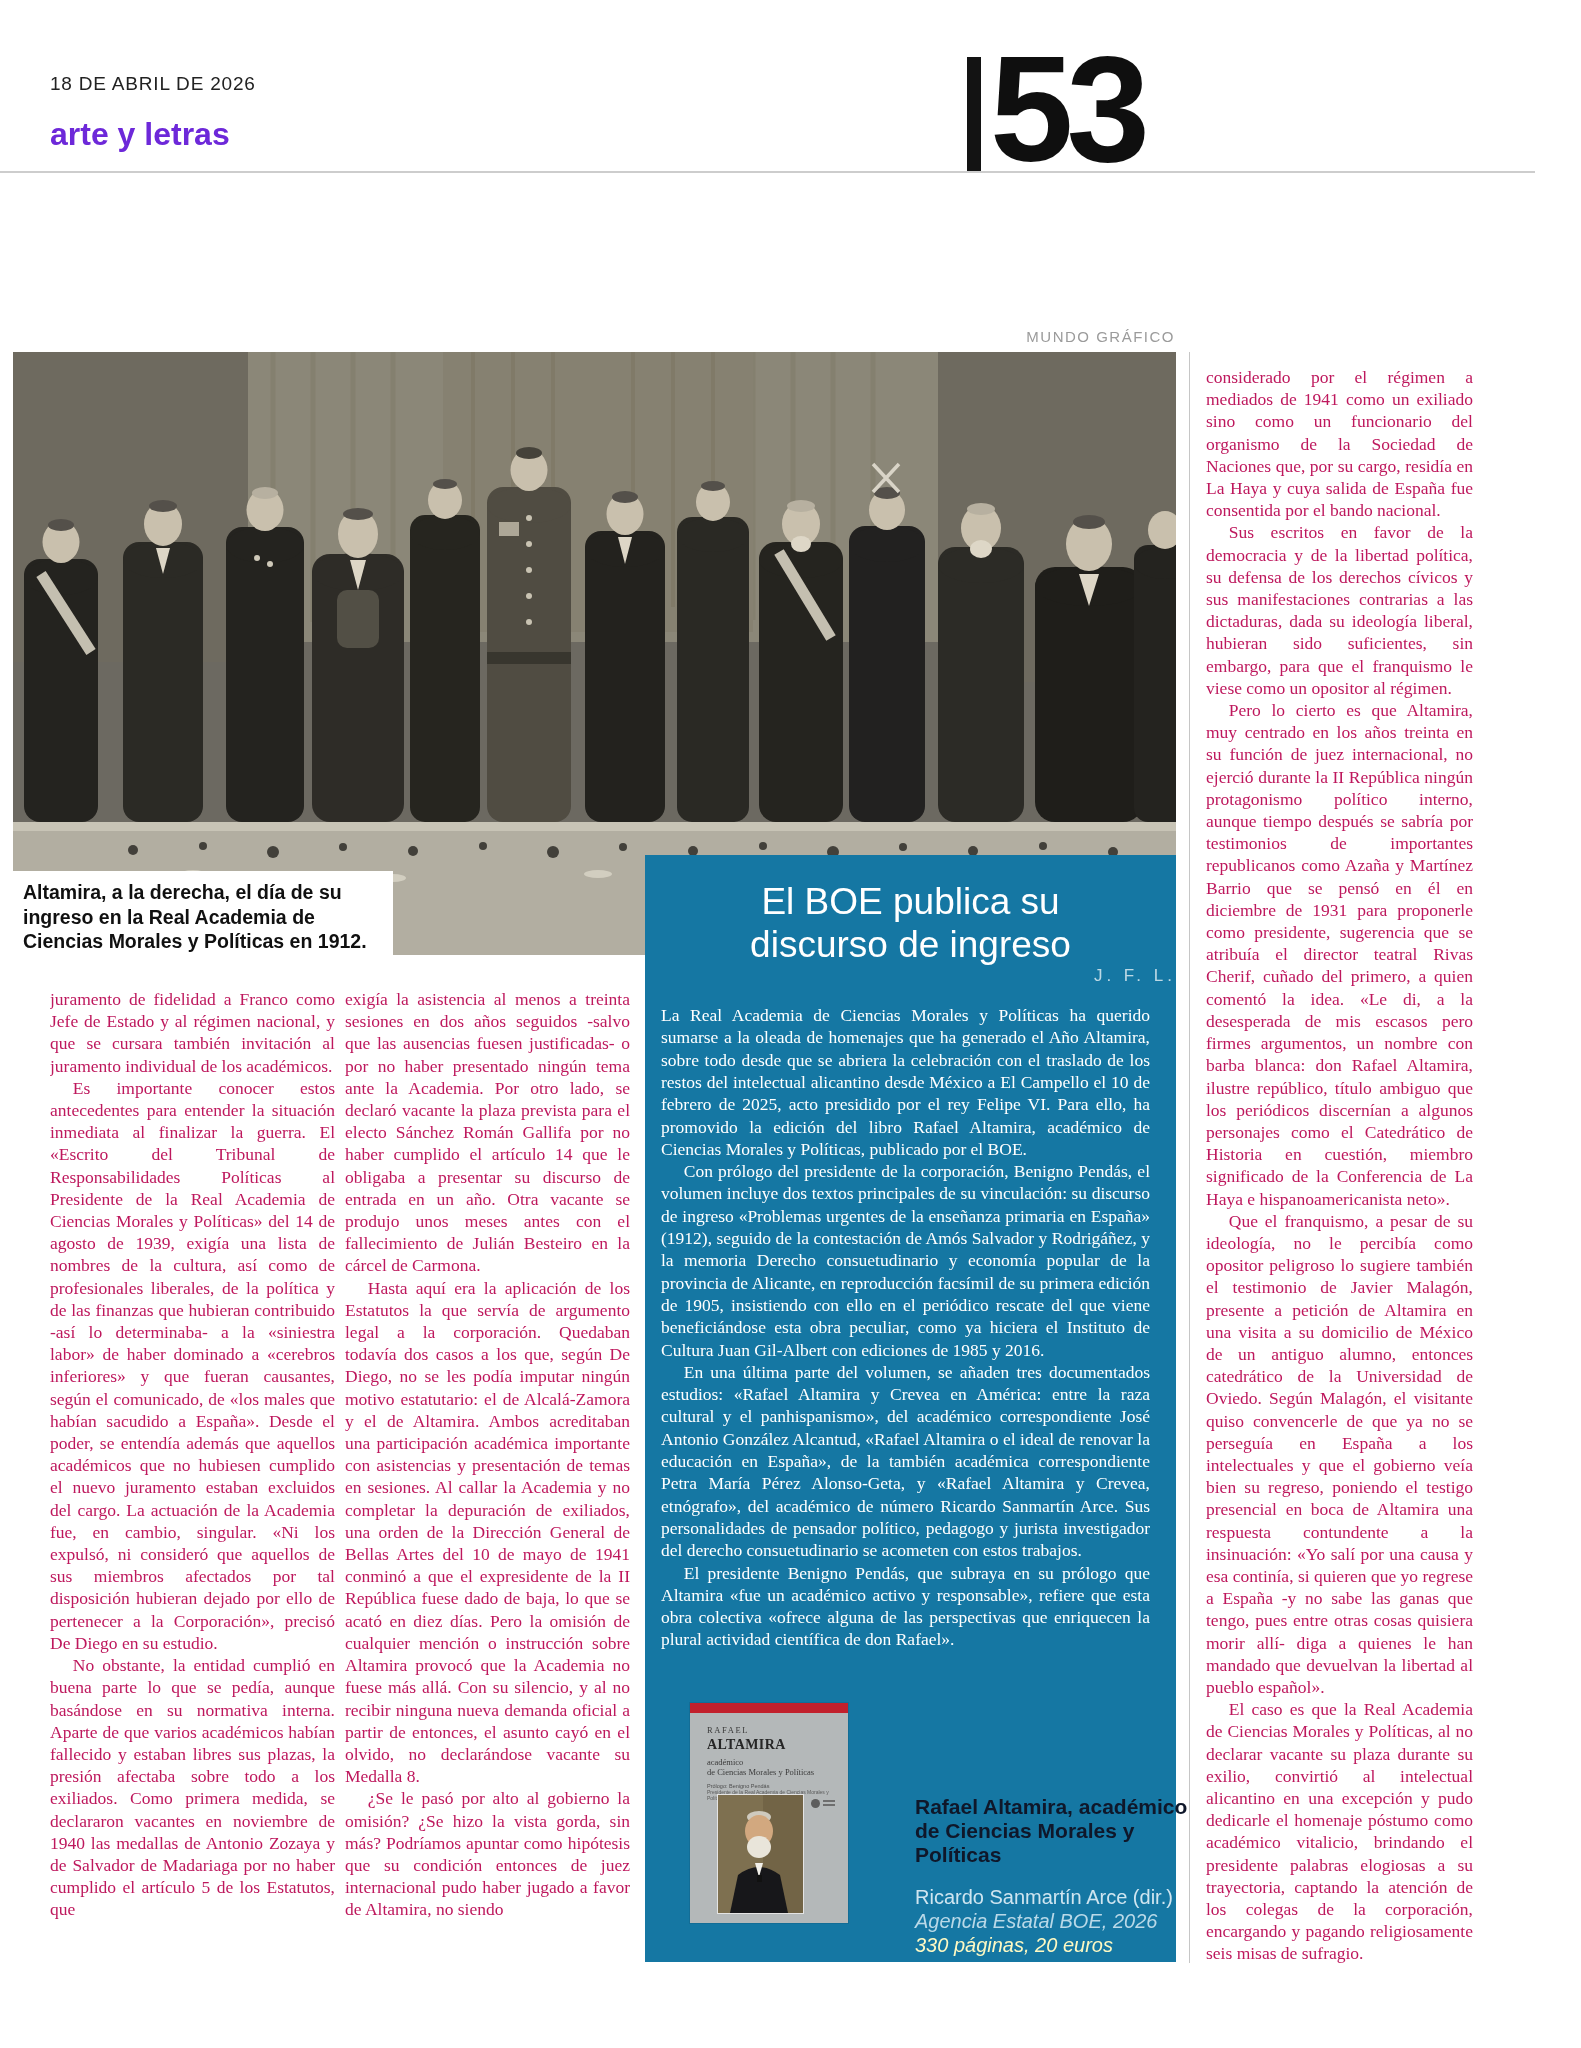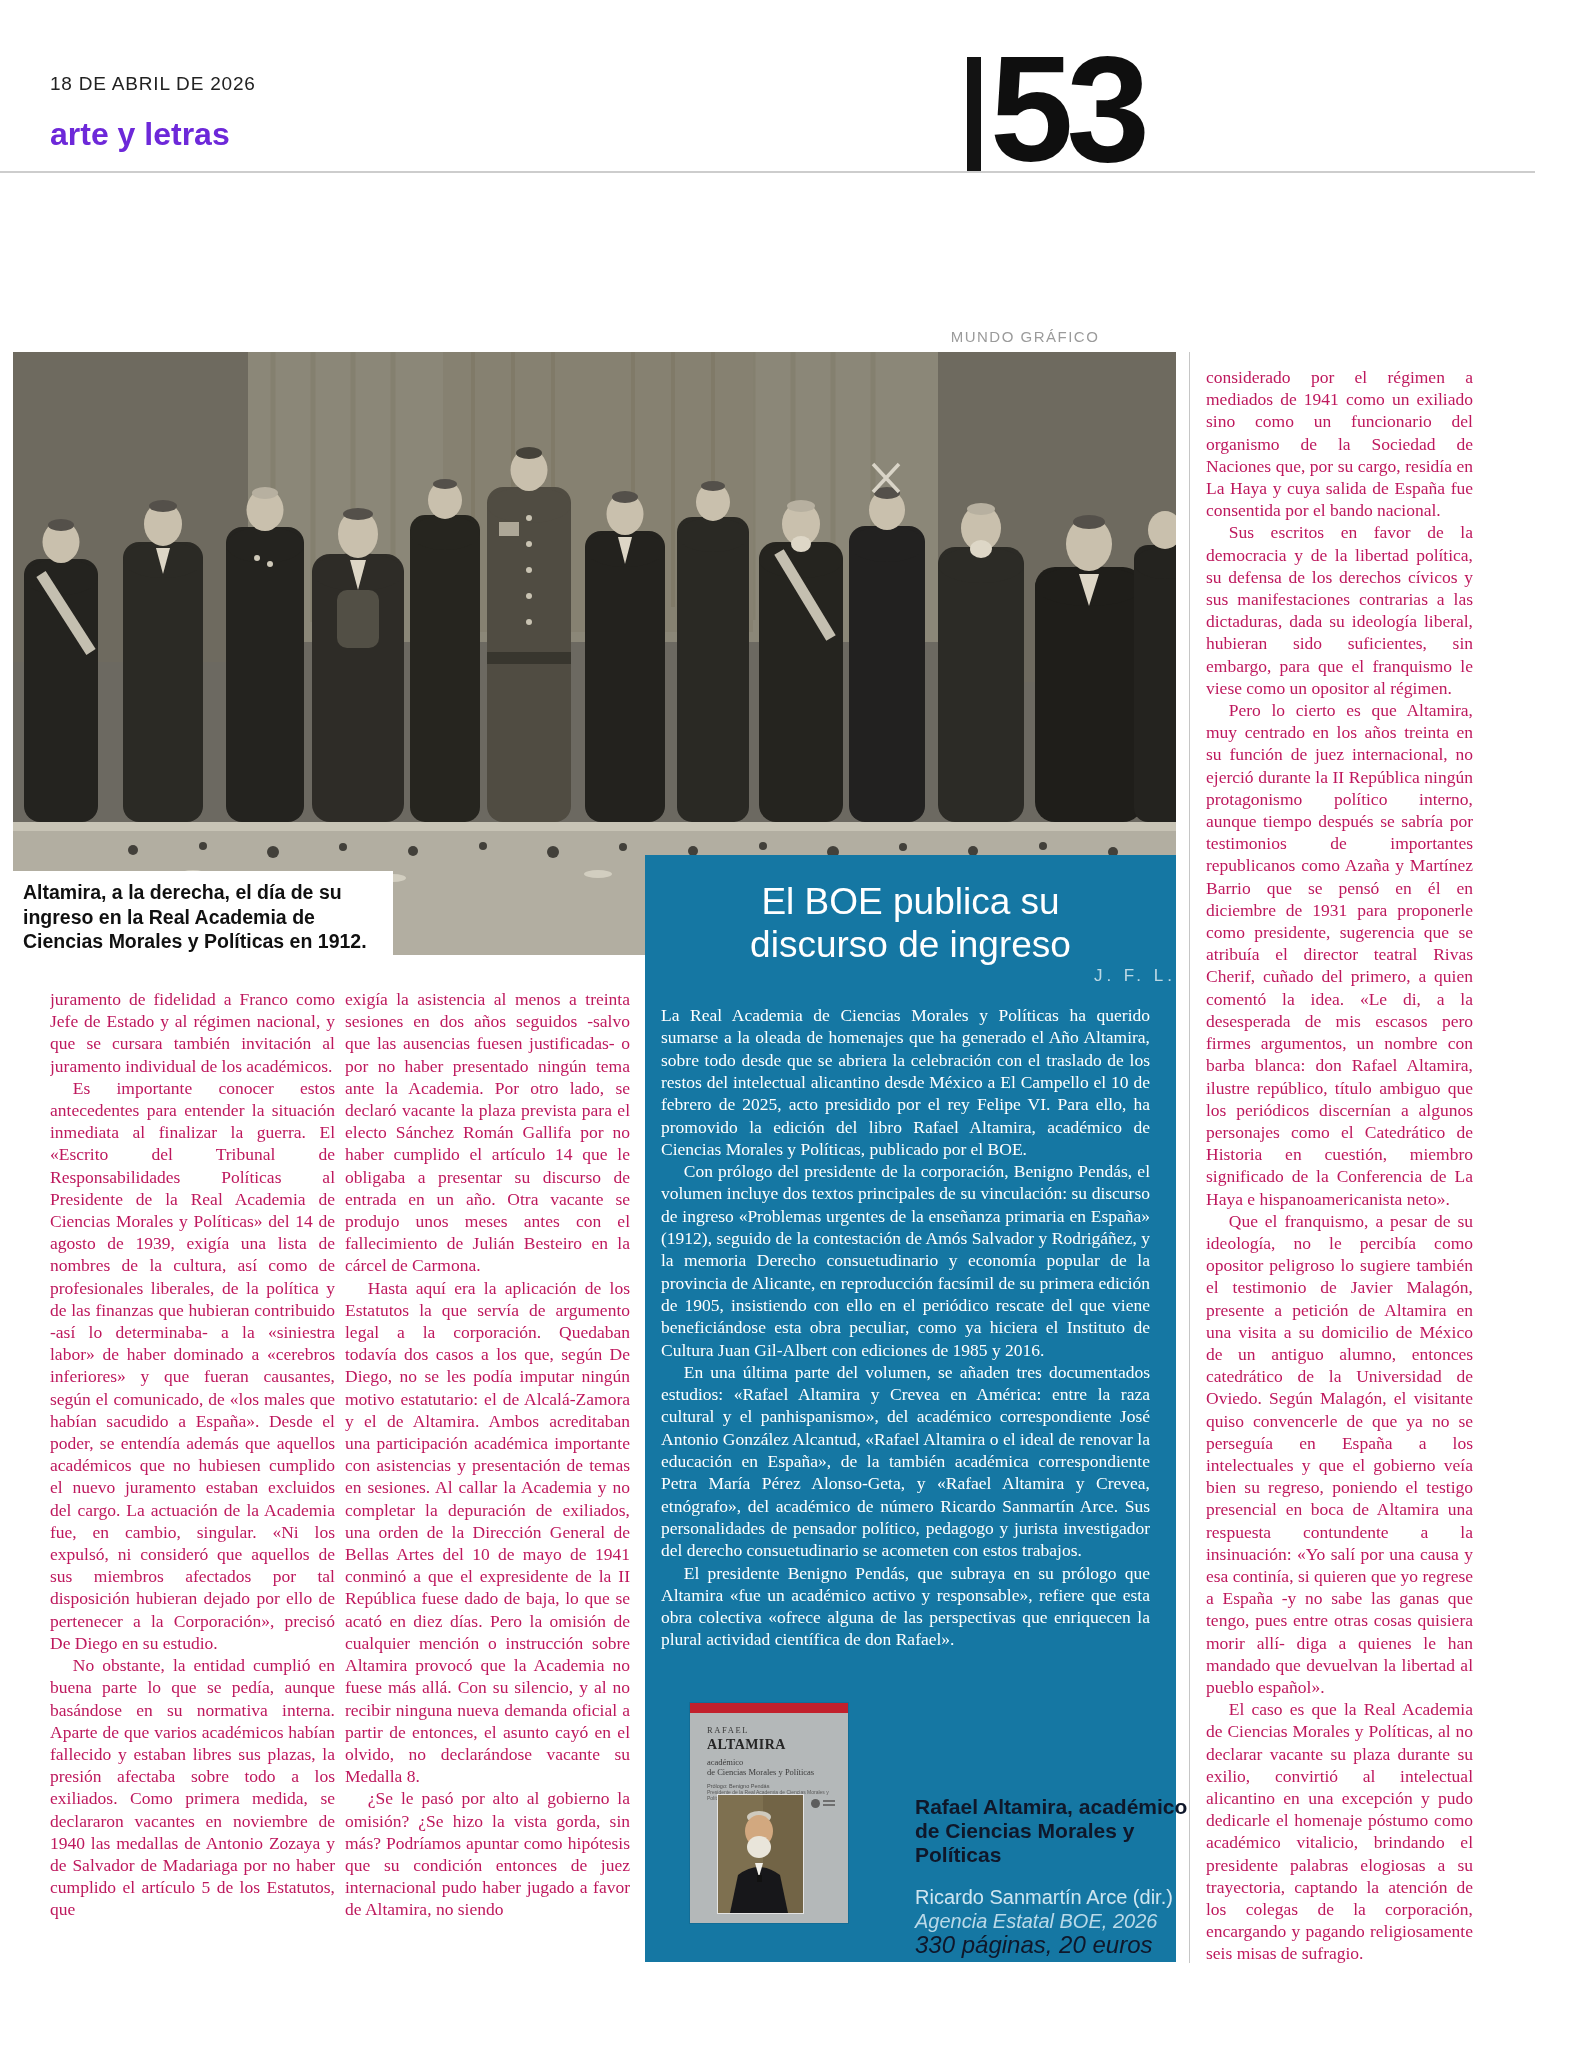--- a/index.html
+++ b/index.html
@@ -10,21 +10,21 @@
   .date{position:absolute;left:50px;top:73px;font-family:"Liberation Sans",sans-serif;
         font-size:19px;letter-spacing:.8px;color:#222;}
   .section{position:absolute;left:50px;top:97px;font-family:"Liberation Sans",sans-serif;
         font-weight:bold;font-size:32px;color:#6d28d9;margin-top:19px;}
   .pagenum-bar{position:absolute;left:967px;top:57px;width:14px;height:114px;background:#131313;}
   .pagenum{position:absolute;left:990px;top:46px;font-family:"Liberation Sans",sans-serif;
         font-weight:bold;font-size:150px;line-height:.84;letter-spacing:-7px;color:#0f0f0f;}
   .top-rule{position:absolute;left:0;top:171px;width:1581px;height:2px;background:#cdcdcd;}
 
   
-  .credit{position:absolute;left:875px;top:328px;width:300px;text-align:center;
+  .credit{position:absolute;left:875px;top:328px;width:300px;text-align:right;
         font-family:"Liberation Sans",sans-serif;font-size:15px;letter-spacing:1.5px;color:#9b9b9b;}
   .photo{position:absolute;left:13px;top:352px;width:1163px;height:603px;background:#6c6961;}
   .photo svg{display:block;width:100%;height:100%;}
   .caption{position:absolute;left:13px;top:871px;width:380px;box-sizing:border-box;background:#fff;
         padding:9px 12px 12px 10px;font-family:"Liberation Sans",sans-serif;font-weight:bold;
         font-size:19.5px;line-height:24.5px;color:#101010;}
 
   
   .textcol{position:absolute;width:285px;text-align:justify;color:#be185d;
         font-size:17.5px;line-height:22.2px;overflow:hidden;hyphens:auto;-webkit-hyphens:auto;}
@@ -63,21 +63,21 @@
   .cover-portrait svg{display:block;width:100%;height:100%;}
   .cover-logo{position:absolute;right:13px;top:95px;width:24px;height:12px;}
   .cover-logo .dot{position:absolute;left:0;top:1px;width:9px;height:9px;border-radius:50%;background:#5d5d5d;}
   .cover-logo .l1{position:absolute;left:12px;top:2px;width:12px;height:2px;background:#6e6e6e;}
   .cover-logo .l2{position:absolute;left:12px;top:6px;width:12px;height:2px;background:#6e6e6e;}
 
   .book-info{position:absolute;left:225px;top:92px;width:292px;font-family:"Liberation Sans",sans-serif;}
   .bi-title{font-weight:bold;font-size:21px;line-height:24px;color:#0f172a;}
   .bi-dir{font-size:20px;line-height:24px;color:#cfe5f0;margin-top:18px;}
   .bi-pub{font-style:italic;font-size:20px;line-height:24px;color:#b9d9e8;}
-  .bi-det{font-style:italic;font-size:24px;line-height:24px;color:#0f172a;}
+  .bi-det{font-style:italic;font-size:20px;line-height:24px;color:#fef9c3;}
 </style>
 </head>
 <body>
 
 <div class="page">
 
   <div class="date">18 DE ABRIL DE 2026</div>
   <div class="section">arte y letras</div>
   <div class="pagenum-bar"></div>
   <div class="pagenum">53</div>

